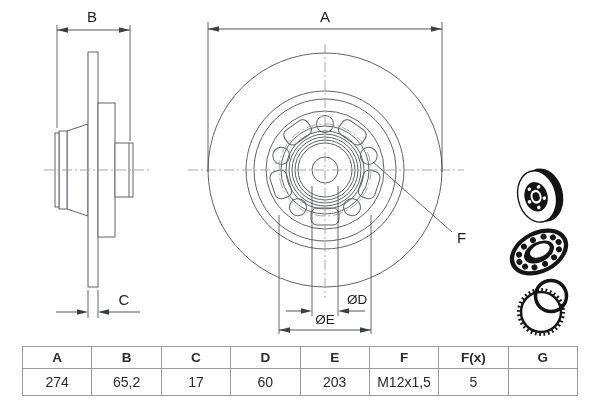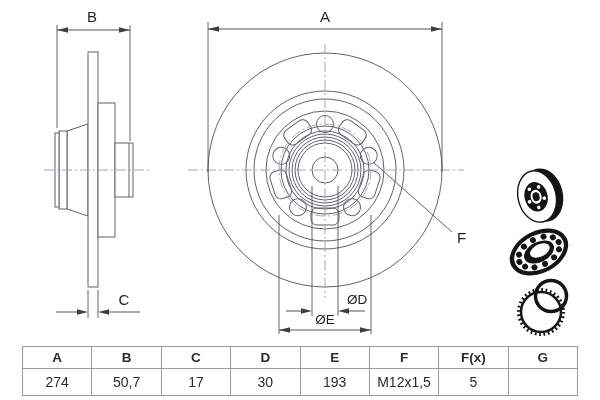--- a/index.html
+++ b/index.html
@@ -197,24 +197,24 @@
       <th>D</th>
       <th>E</th>
       <th>F</th>
       <th>F(x)</th>
       <th>G</th>
     </tr>
   </thead>
   <tbody>
     <tr>
       <td>274</td>
-      <td>50,7</td>
+      <td>65,2</td>
       <td>17</td>
-      <td>30</td>
-      <td>193</td>
+      <td>60</td>
+      <td>203</td>
       <td>M12x1,5</td>
       <td>5</td>
       <td></td>
     </tr>
   </tbody>
 </table>
 
 </div>
 
 </body></html>

